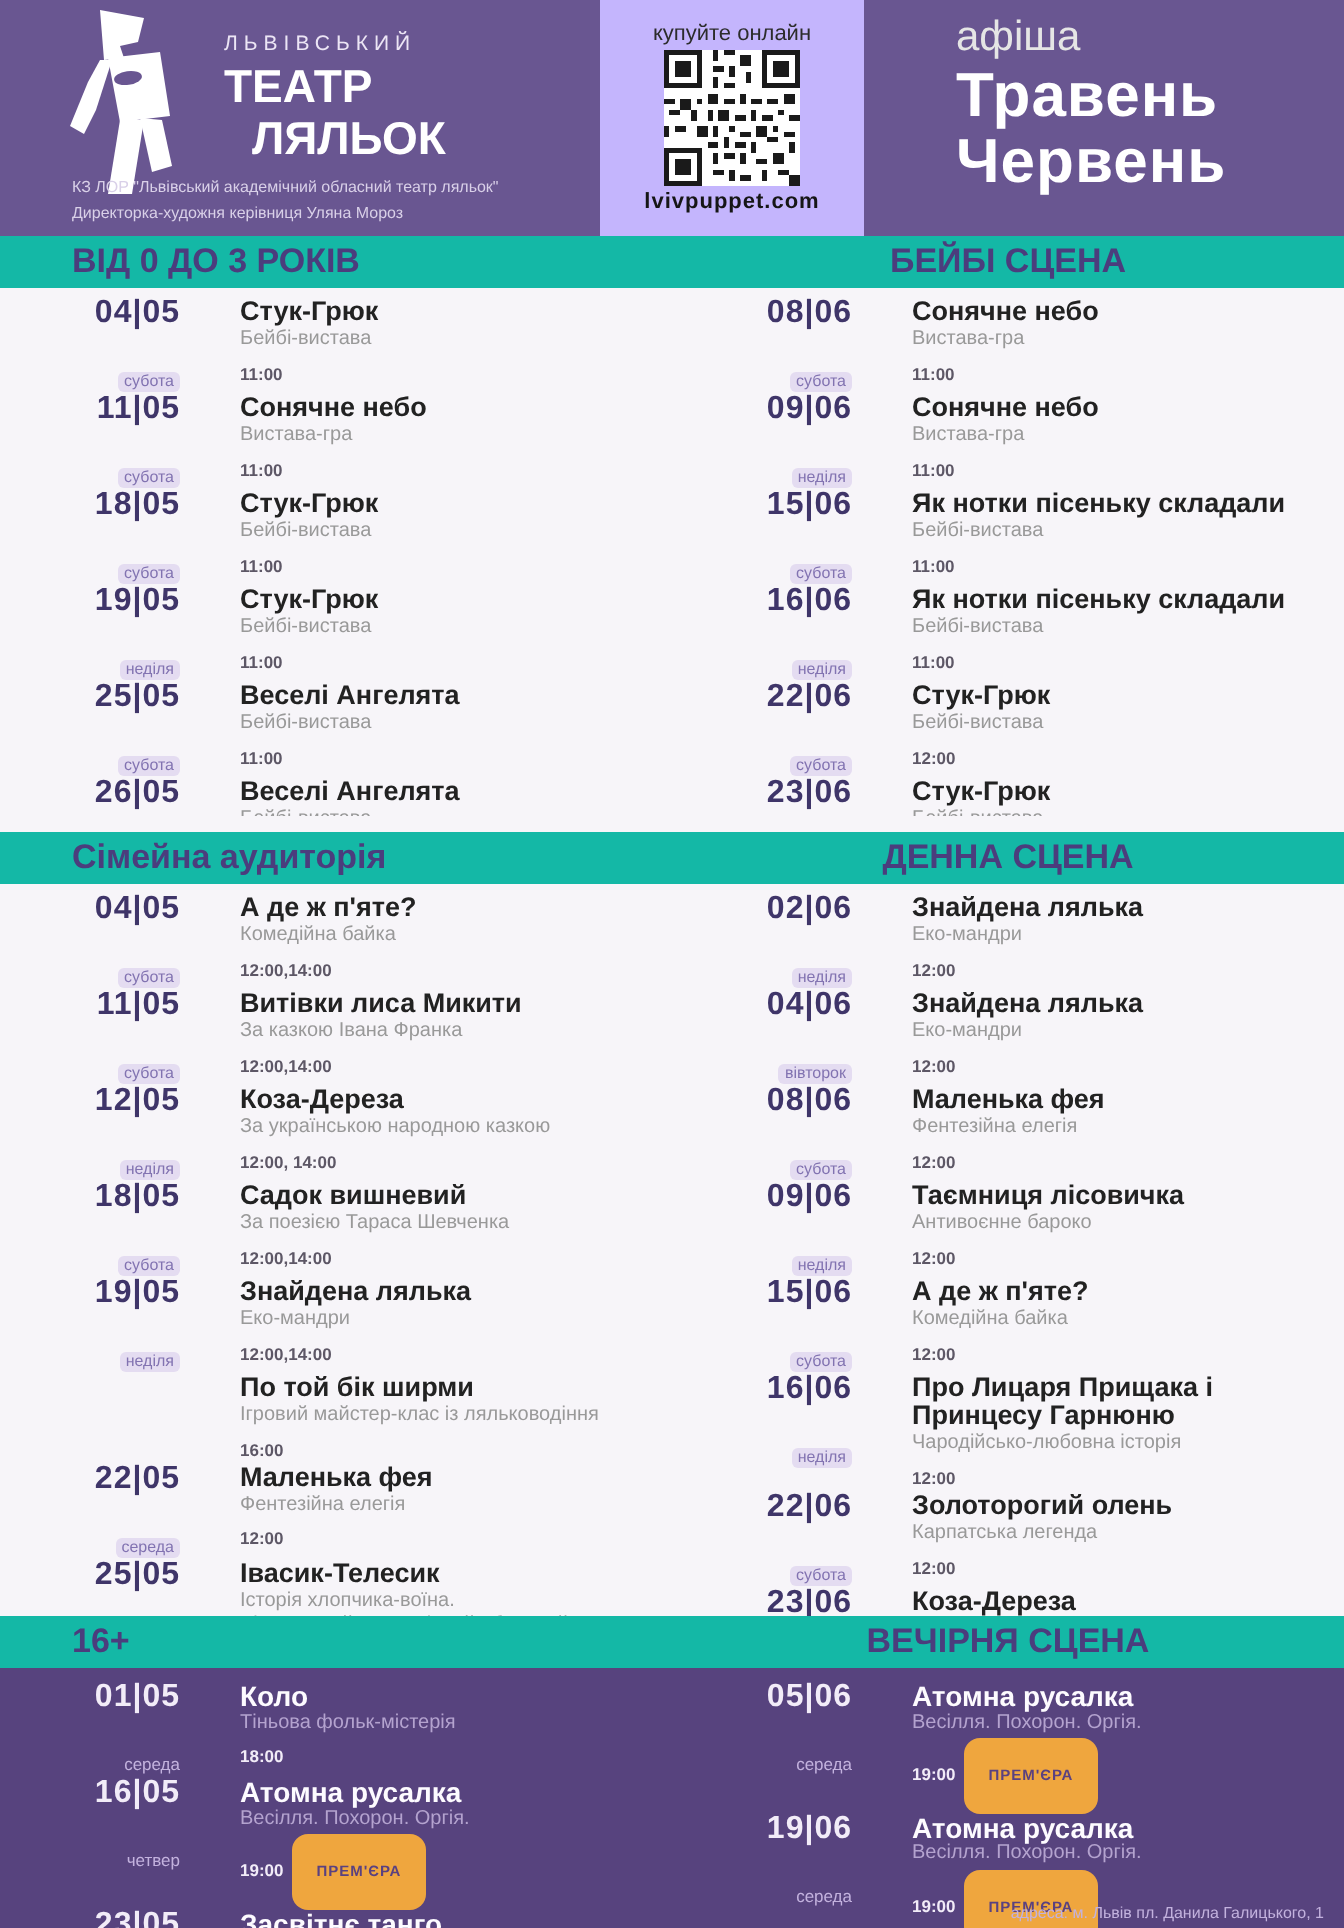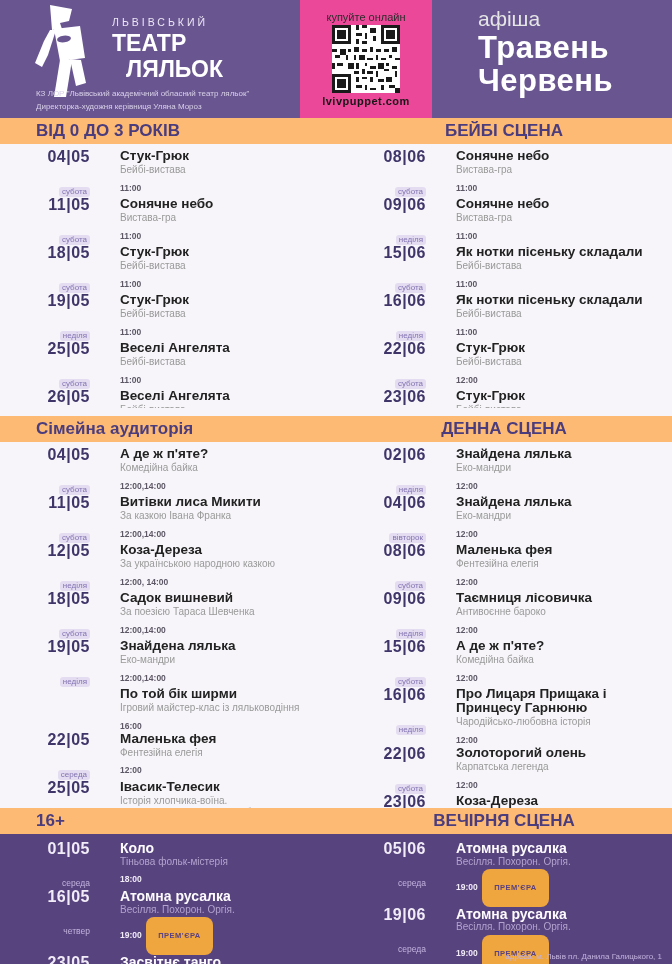--- a/index.html
+++ b/index.html
@@ -14,31 +14,31 @@
 
   
   header { display: flex; height: 118px; flex: none; }
   .h-left { width: 300px; background: #695691; position: relative; color: #fff; }
   .logo-fig { position: absolute; left: 20px; top: 3px; }
   .brand-text { position: absolute; left: 112px; top: 16px; }
   .brand-small { font-size: 10.5px; letter-spacing: 3px; color: #ece5f5; margin-bottom: 3px; }
   .brand-big { font-size: 23px; font-weight: bold; line-height: 1.12; }
   .brand-big.indent { margin-left: 14px; }
   .org { position: absolute; left: 36px; bottom: 5px; font-size: 8px; color: #d9d0e8; line-height: 1.55; }
-  .h-mid { width: 132px; background: #ec4899; display: flex; flex-direction: column; align-items: center; justify-content: center; gap: 2px; }
+  .h-mid { width: 132px; background: #c4b5fd; display: flex; flex-direction: column; align-items: center; justify-content: center; gap: 2px; }
   .buy { font-size: 11px; color: #2c2c2c; }
   .site { font-size: 11px; font-weight: bold; letter-spacing: 0.5px; color: #161616; }
   .h-right { flex: 1; background: #695691; color: #fff; padding: 7px 0 0 46px; }
   .title-block { display: inline-block; }
   .afisha { font-size: 21px; color: #e5e5e5; margin-bottom: 1px; }
   .month { font-size: 31px; font-weight: bold; line-height: 1.06; letter-spacing: 0.5px; }
   .year { font-size: 20px; font-weight: bold; text-align: right; padding-right: 2px; margin-top: 1px; }
 
   
-  .bar { display: flex; background: #fdba74; color: #4b3d7d; font-weight: bold; height: 26px; align-items: center; flex: none; }
+  .bar { display: flex; background: #14b8a6; color: #4b3d7d; font-weight: bold; height: 26px; align-items: center; flex: none; }
   .bar-l { width: 336px; padding-left: 36px; font-size: 17px; }
   .bar-r { width: 336px; text-align: center; font-size: 17px; }
   .gap8 { height: 8px; flex: none; }
 
   
   .cols { display: flex; flex: none; overflow: hidden; }
   .cols.s1 { height: 264px; }
   .cols.s2 { height: 366px; }
   .col { width: 336px; padding-top: 5px; overflow: hidden; }
   .entry { display: flex; min-height: 33px; }

